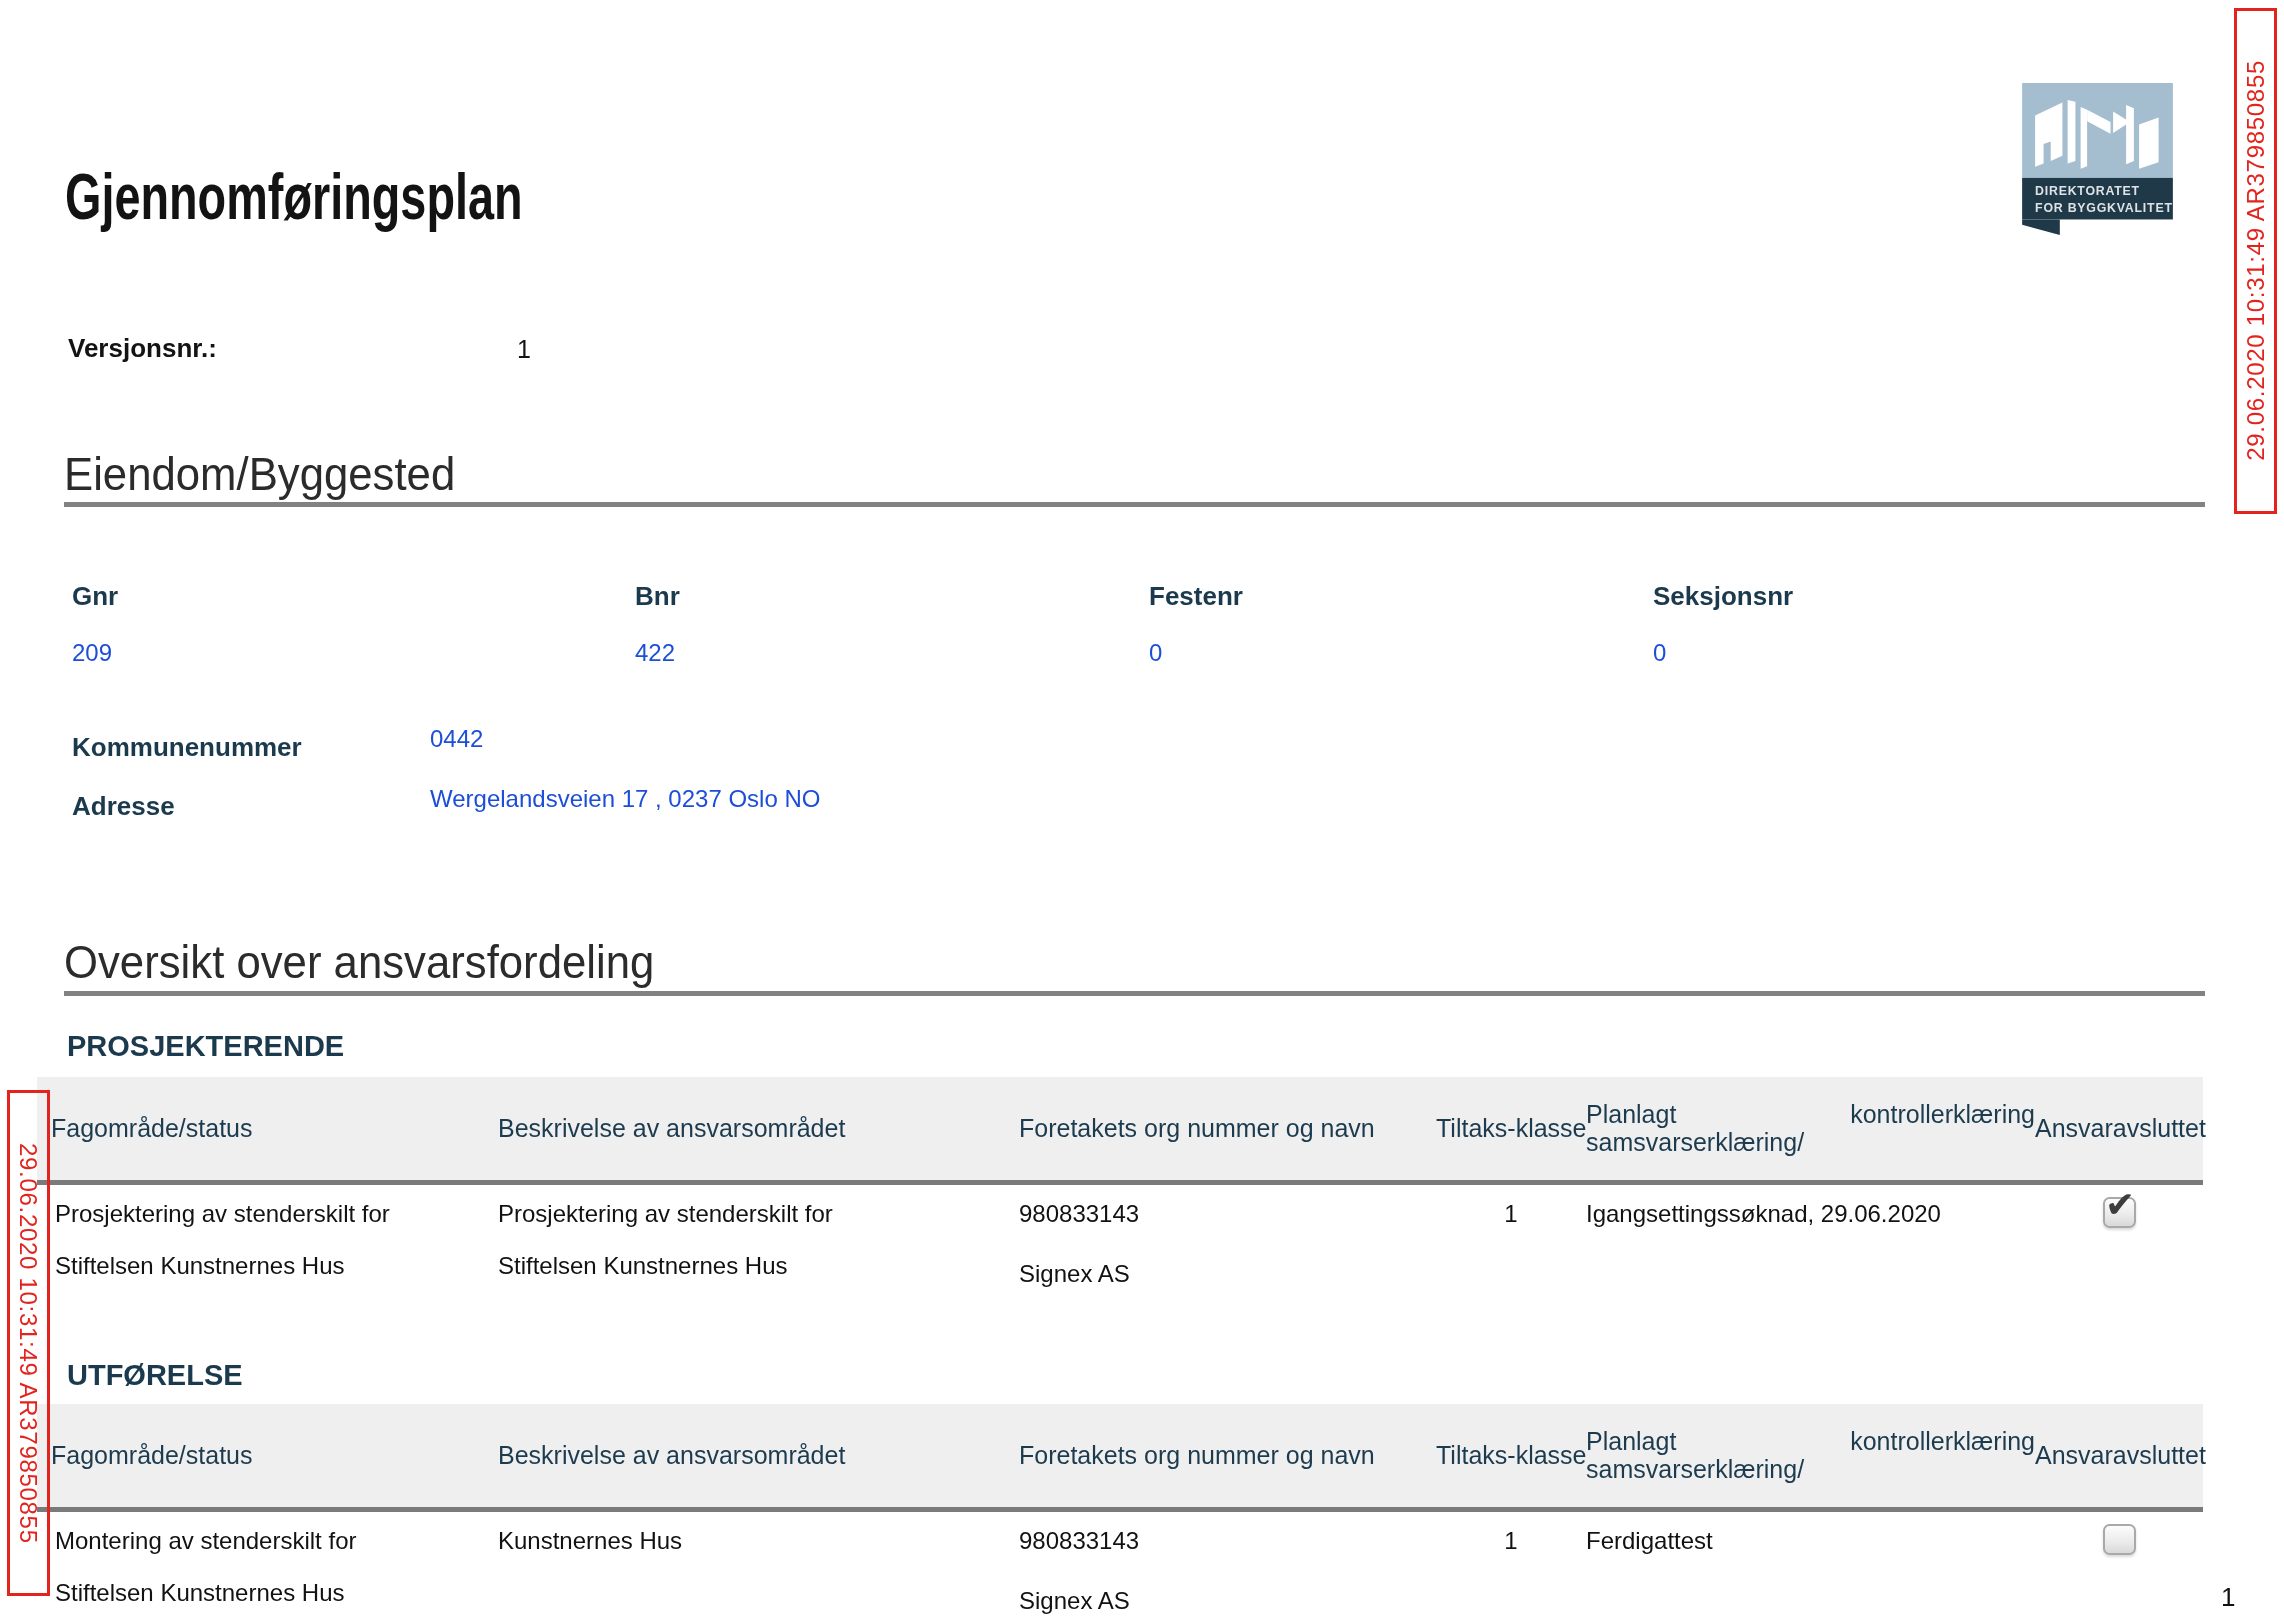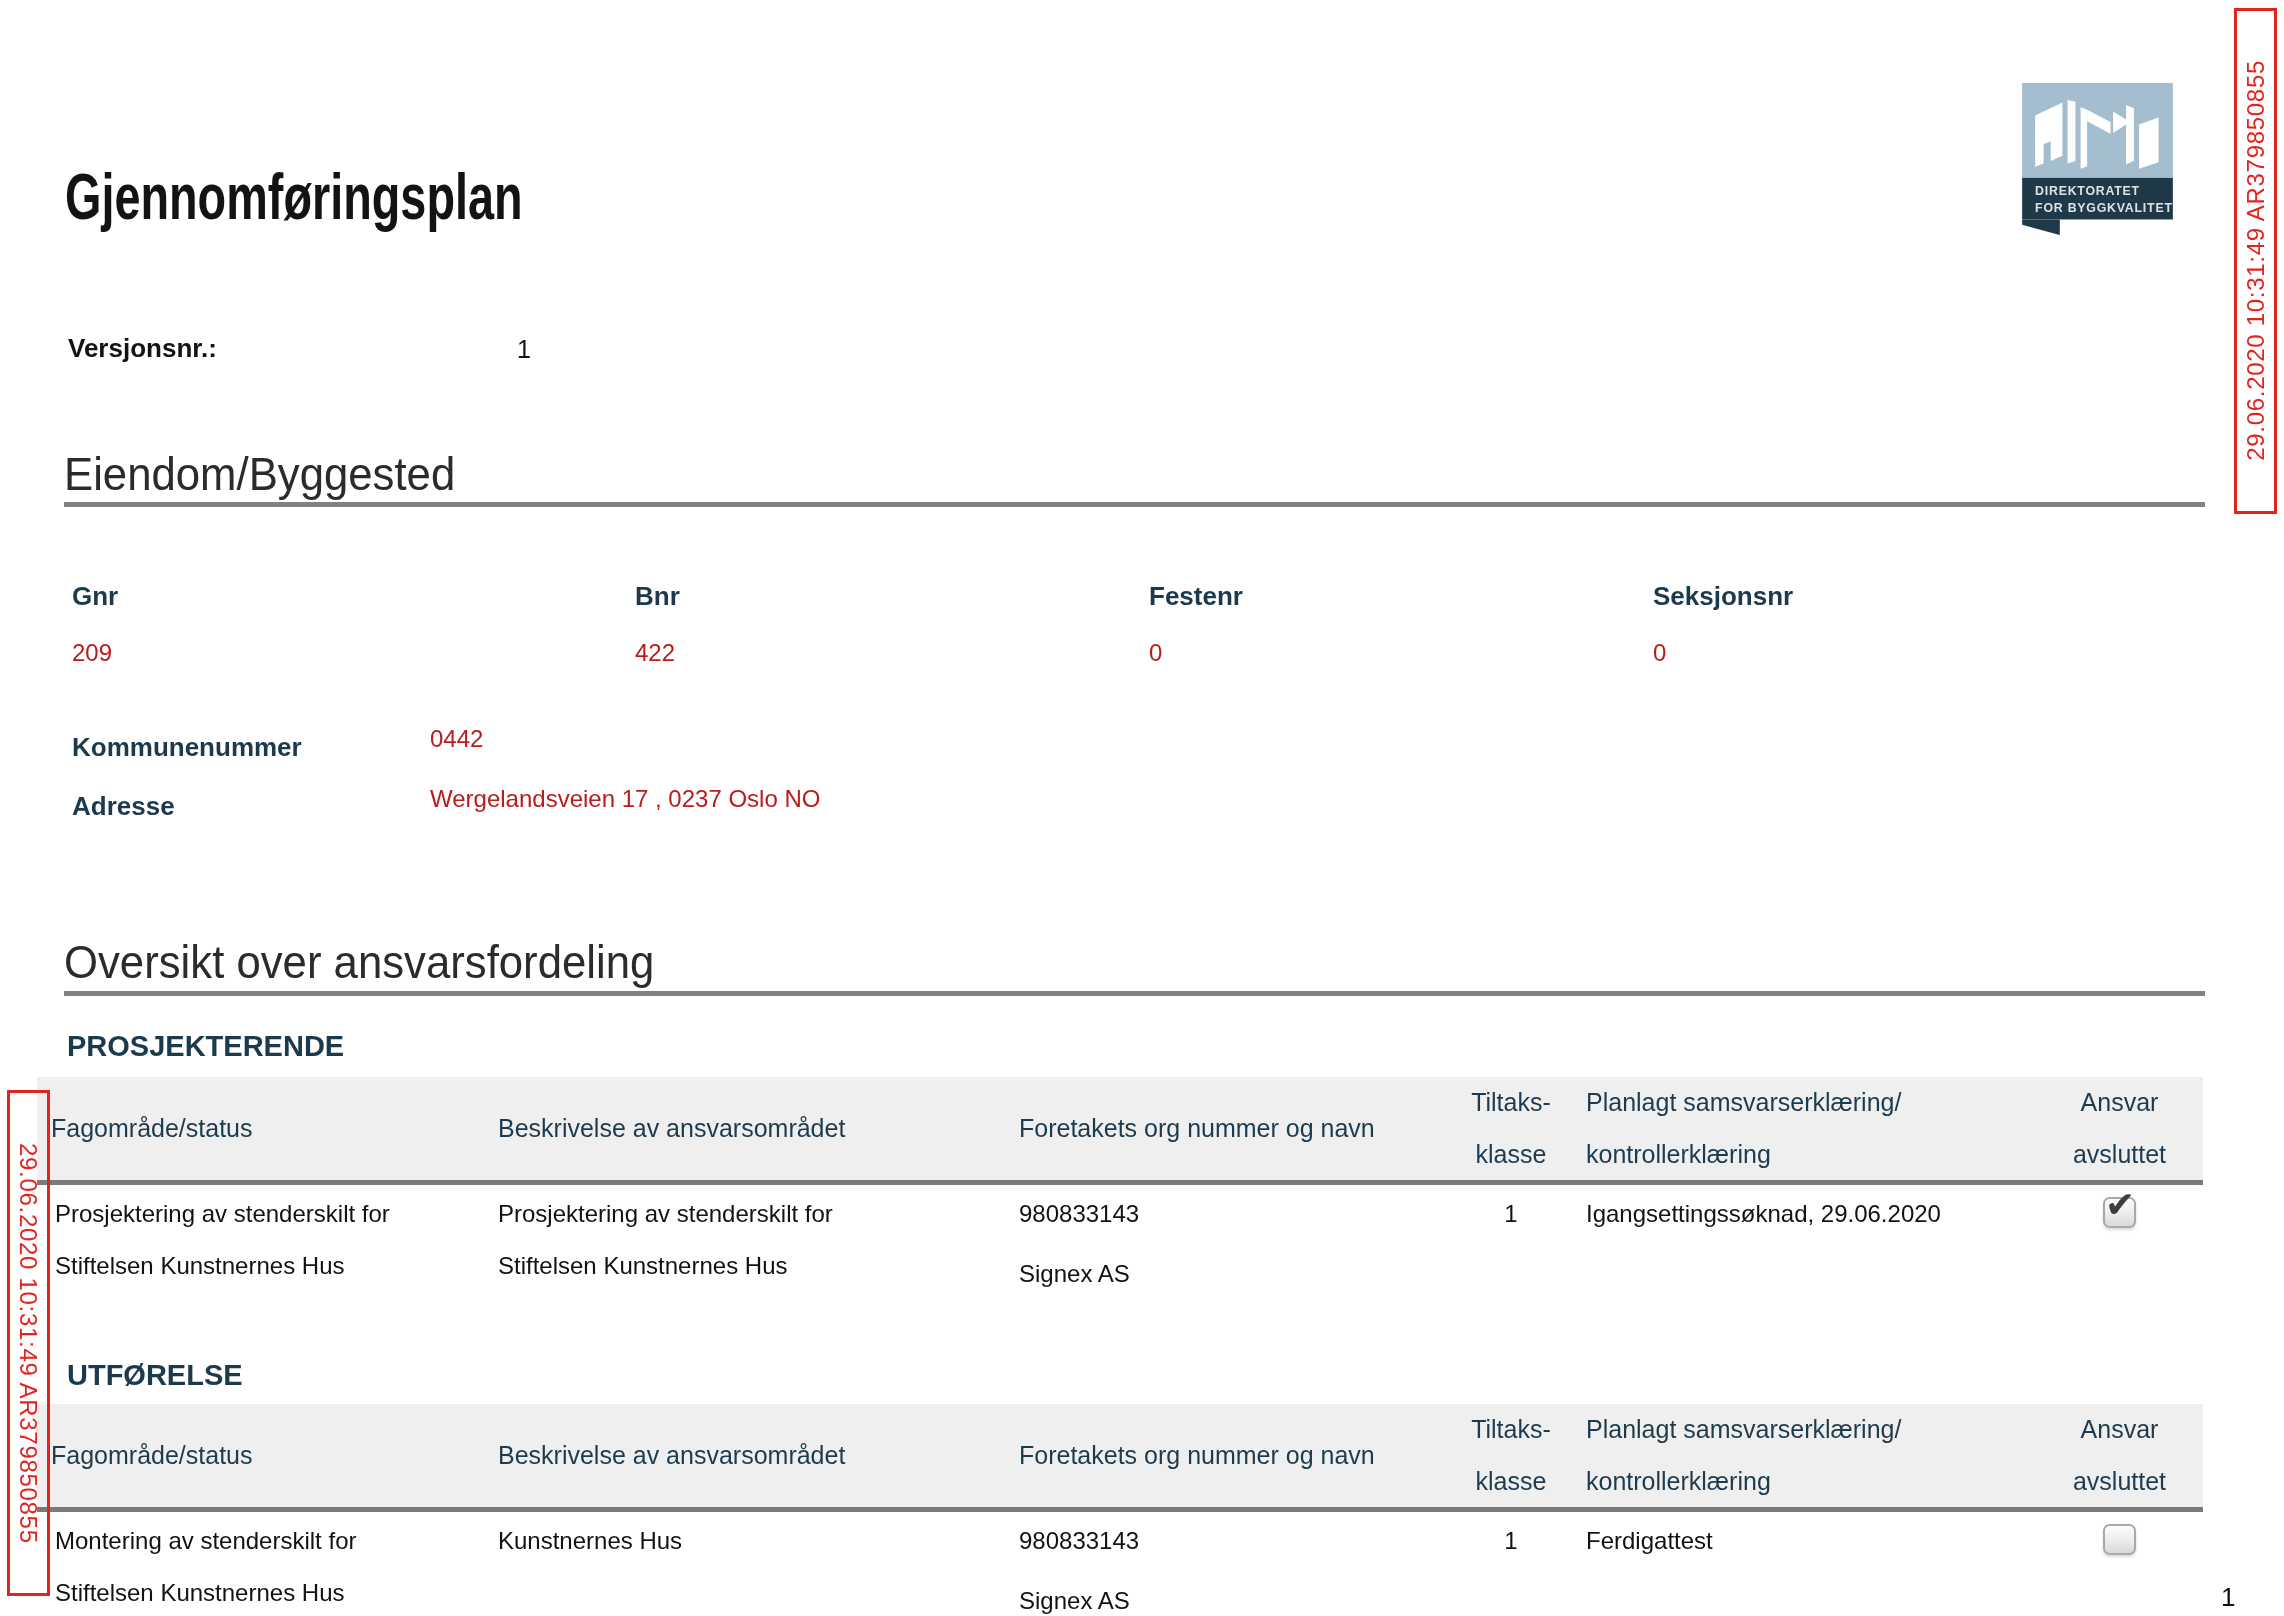--- a/index.html
+++ b/index.html
@@ -40,21 +40,21 @@
     transform:scaleX(0.93);transform-origin:left top;
   }
   .heading-1{left:64px;top:448px;}
   .heading-2{left:64px;top:936px;}
   .section-rule{height:5.2px;background:#828282;width:2141px;left:64px;}
   .rule-1{top:502px;}
   .rule-2{top:991px;}
 
   
   .field-label{font-size:26px;font-weight:700;color:#1c3a4e;white-space:nowrap;}
-  .field-value{font-size:24px;color:#b91c1c;white-space:nowrap;}
+  .field-value{font-size:24px;color:#1d4ed8;white-space:nowrap;}
   .fl-gnr{left:72px;top:581px;} .fv-gnr{left:72px;top:639px;}
   .fl-bnr{left:635px;top:581px;} .fv-bnr{left:635px;top:639px;}
   .fl-festenr{left:1149px;top:581px;} .fv-festenr{left:1149px;top:639px;}
   .fl-seksjonsnr{left:1653px;top:581px;} .fv-seksjonsnr{left:1653px;top:639px;}
   .fl-kommune{left:72px;top:732px;} .fv-kommune{left:430px;top:725px;}
   .fl-adresse{left:72px;top:791px;text-align:right;} .fv-adresse{left:430px;top:785px;}
 
   
   .group-heading{font-size:29px;font-weight:600;color:#1c3a4e;white-space:nowrap;}
   .gh-1{left:67px;top:1030px;}
@@ -64,21 +64,21 @@
   .resp-table{left:37px;width:2166px;}
   .table-1{top:1077px;}
   .table-2{top:1404px;}
   .thead{
     display:grid;grid-template-columns:461px 521px 417px 150px 449px 169px;
     background:#efefef;height:103px;border-bottom:5.9px solid #7a7a7a;
     align-items:center;box-sizing:content-box;
   }
   .th{font-size:25px;color:#1d3b4f;line-height:1.1;}
   .th.pad{padding-left:14px;}
-  .th-lines{display:flex;flex-direction:column;gap:25px;}
+  .th-lines{display:flex;flex-direction:row;}
   .center{text-align:center;}
   .tbody{
     display:grid;grid-template-columns:461px 521px 417px 150px 449px 169px;
     padding-top:3px;
   }
   .td{font-size:24px;color:#121212;line-height:52px;}
   .td.pad{padding-left:18px;}
   .gap-line{margin-top:7.8px;}
 
   

